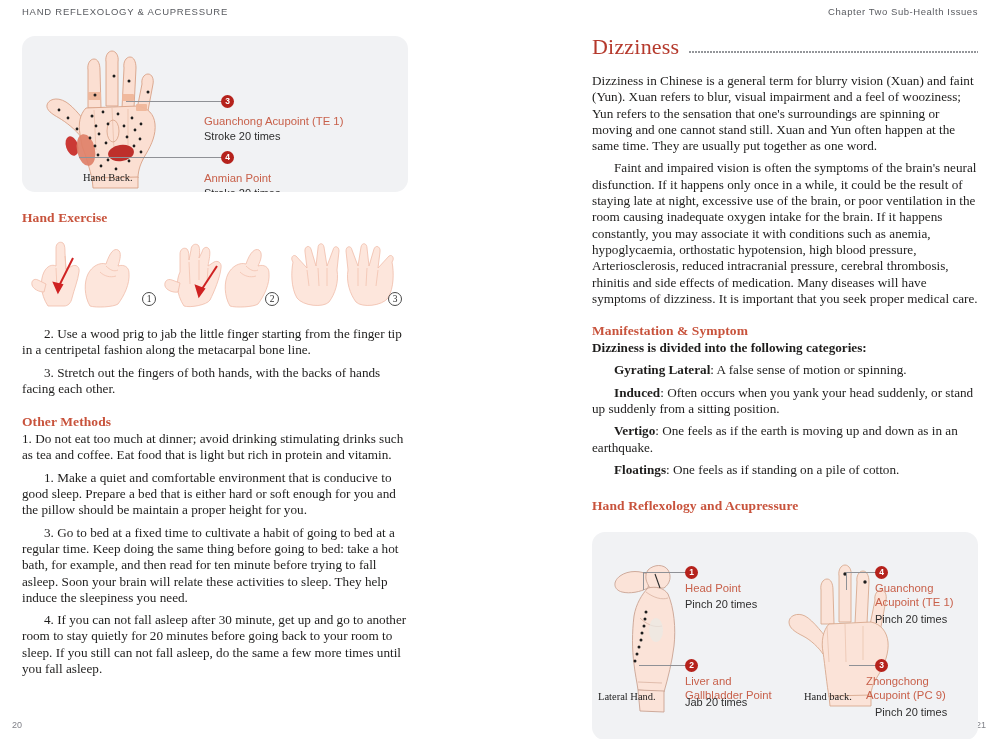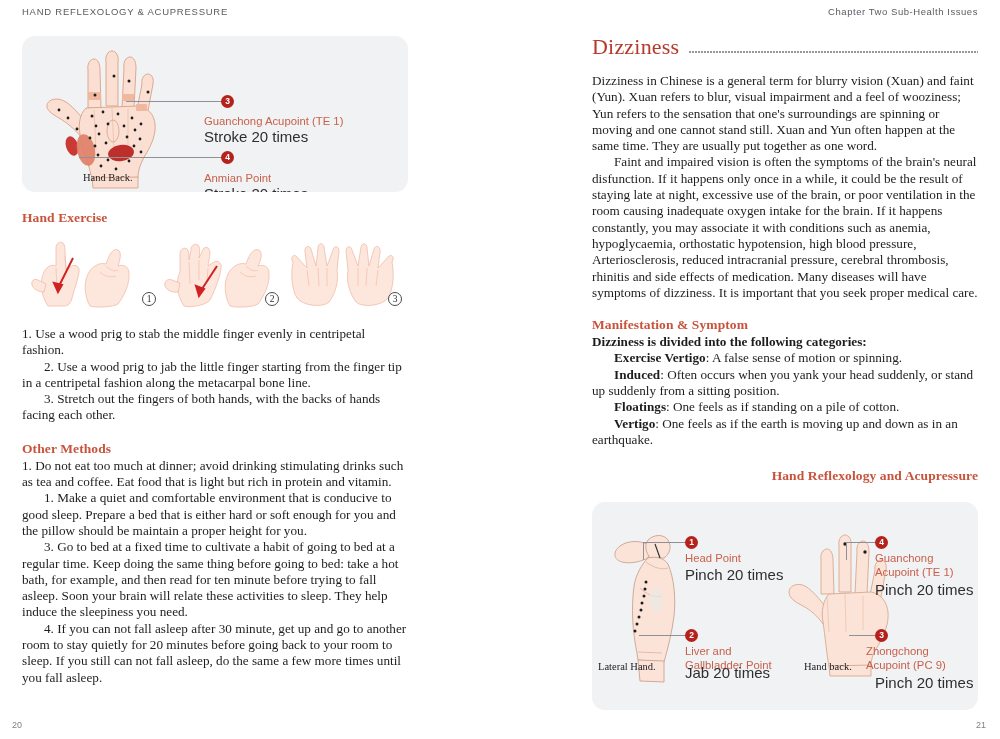--- a/index.html
+++ b/index.html
@@ -84,21 +84,21 @@
 
   
   p.body {
     font-family: "Liberation Serif", serif;
     font-size: 13.2px;
     line-height: 16.3px;
     color: #1e1d1c;
     margin: 0;
     text-align: left;
   }
-  p.body + p.body { margin-top: 0; }
+  p.body + p.body { margin-top: 6px; }
   p.ind { text-indent: 22px; }
   .strongline { font-weight: bold; }
   .lead { font-weight: bold; }
 
   
   .panel {
     position: relative;
     background: #f1f2f4;
     border-radius: 13px;
     overflow: hidden;
@@ -123,21 +123,21 @@
     position: absolute;
     font-family: "Liberation Sans", sans-serif;
     font-size: 11.3px;
     color: #c8614b;
     line-height: 13.5px;
     white-space: pre-line;
   }
   .lbl-sub {
     position: absolute;
     font-family: "Liberation Sans", sans-serif;
-    font-size: 15px;
+    font-size: 11px;
     color: #2e2e2e;
     line-height: 13px;
     white-space: nowrap;
   }
   .leader {
     position: absolute;
     height: 1px;
     background: #8f9196;
   }
   .leader-v {
@@ -332,21 +332,20 @@
             <path d="M33 32 L34 50"></path>
             <path d="M42 32 L42 50"></path>
           <path d="M93 34 L91 50"></path>
             <path d="M82 32 L81 50"></path>
             <path d="M73 32 L73 50"></path>
         </g>
       </svg>
       <div class="ex-num" style="left:366px;top:58px;">3</div>
     </div>
 
-    <p class="body">1. Use a wood prig to stab the middle finger evenly in centripetal fashion.</p>
     <p class="body ind">2. Use a wood prig to jab the little finger starting from the finger tip in a centripetal fashion along the metacarpal bone line.</p>
     <p class="body ind">3. Stretch out the fingers of both hands, with the backs of hands facing each other.</p>
 
     <h3 class="h-section" style="margin-top:17px;margin-bottom:1px;">Other Methods</h3>
     <p class="body">1. Do not eat too much at dinner; avoid drinking stimulating drinks such as tea and coffee. Eat food that is light but rich in protein and vitamin.</p>
     <p class="body ind">1. Make a quiet and comfortable environment that is conducive to good sleep. Prepare a bed that is either hard or soft enough for you and the pillow should be maintain a proper height for you.</p>
     <p class="body ind">3. Go to bed at a fixed time to cultivate a habit of going to bed at a regular time. Keep doing the same thing before going to bed: take a hot bath, for example, and then read for ten minute before trying to fall asleep. Soon your brain will relate these activities to sleep. They help induce the sleepiness you need.</p>
     <p class="body ind">4. If you can not fall asleep after 30 minute, get up and go to another room to stay quietly for 20 minutes before going back to your room to sleep. If you still can not fall asleep, do the same a few more times until you fall asleep.</p>
   </div>
 
@@ -357,33 +356,33 @@
       <div class="h-rule"></div>
     </div>
 
     <p class="body">Dizziness in Chinese is a general term for blurry vision (Xuan) and faint (Yun). Xuan refers to blur, visual impairment and a feel of wooziness; Yun refers to the sensation that one's surroundings are spinning or moving and one cannot stand still. Xuan and Yun often happen at the same time. They are usually put together as one word.</p>
     <p class="body ind">Faint and impaired vision is often the symptoms of the brain's neural disfunction. If it happens only once in a while, it could be the result of staying late at night, excessive use of the brain, or poor ventilation in the room causing inadequate oxygen intake for the brain. If it happens constantly, you may associate it with conditions such as anemia, hypoglycaemia, orthostatic hypotension, high blood pressure, Arteriosclerosis, reduced intracranial pressure, cerebral thrombosis, rhinitis and side effects of medication. Many diseases will have symptoms of dizziness. It is important that you seek proper medical care.</p>
 
     <h3 class="h-section" style="margin-top:16px;margin-bottom:1px;">Manifestation &amp; Symptom</h3>
     <p class="body lead">Dizziness is divided into the following categories:</p>
 
     <p class="body ind">
-      <span class="strongline">Exercise Vertigo</span><span>: A false sense of motion or spinning.</span>
+      <span class="strongline">Gyrating Lateral</span><span>: A false sense of motion or spinning.</span>
     </p>
     <p class="body ind">
       <span class="strongline">Induced</span><span>: Often occurs when you yank your head suddenly, or stand up suddenly from a sitting position.</span>
     </p>
     <p class="body ind">
+      <span class="strongline">Vertigo</span><span>: One feels as if  the earth is moving up and down as in an earthquake.</span>
+    </p>
+    <p class="body ind">
       <span class="strongline">Floatings</span><span>: One feels as if standing on a pile of cotton.</span>
     </p>
-    <p class="body ind">
-      <span class="strongline">Vertigo</span><span>: One feels as if  the earth is moving up and down as in an earthquake.</span>
-    </p>
-
-    <h3 class="h-section" style="margin-top:20px;margin-bottom:18px;text-align:right;">Hand Reflexology and Acupressure</h3>
+
+    <h3 class="h-section" style="margin-top:20px;margin-bottom:18px;">Hand Reflexology and Acupressure</h3>
 
     <div class="panel panel-b">
 
       <svg width="110" height="180" viewBox="0 0 110 180" style="position:absolute;left:10px;top:14px;">
         <g fill="#fbe3d8" stroke="#caa392" stroke-width="0.9">
 
           <path d="M48 30 C40 24 26 24 18 30 C10 36 12 44 20 46 C28 48 38 46 46 42 Z"></path>
 
           <path d="M46 24 C52 18 62 18 66 24 C70 30 68 38 62 42 L48 42 C44 36 42 30 46 24 Z"></path>
 

